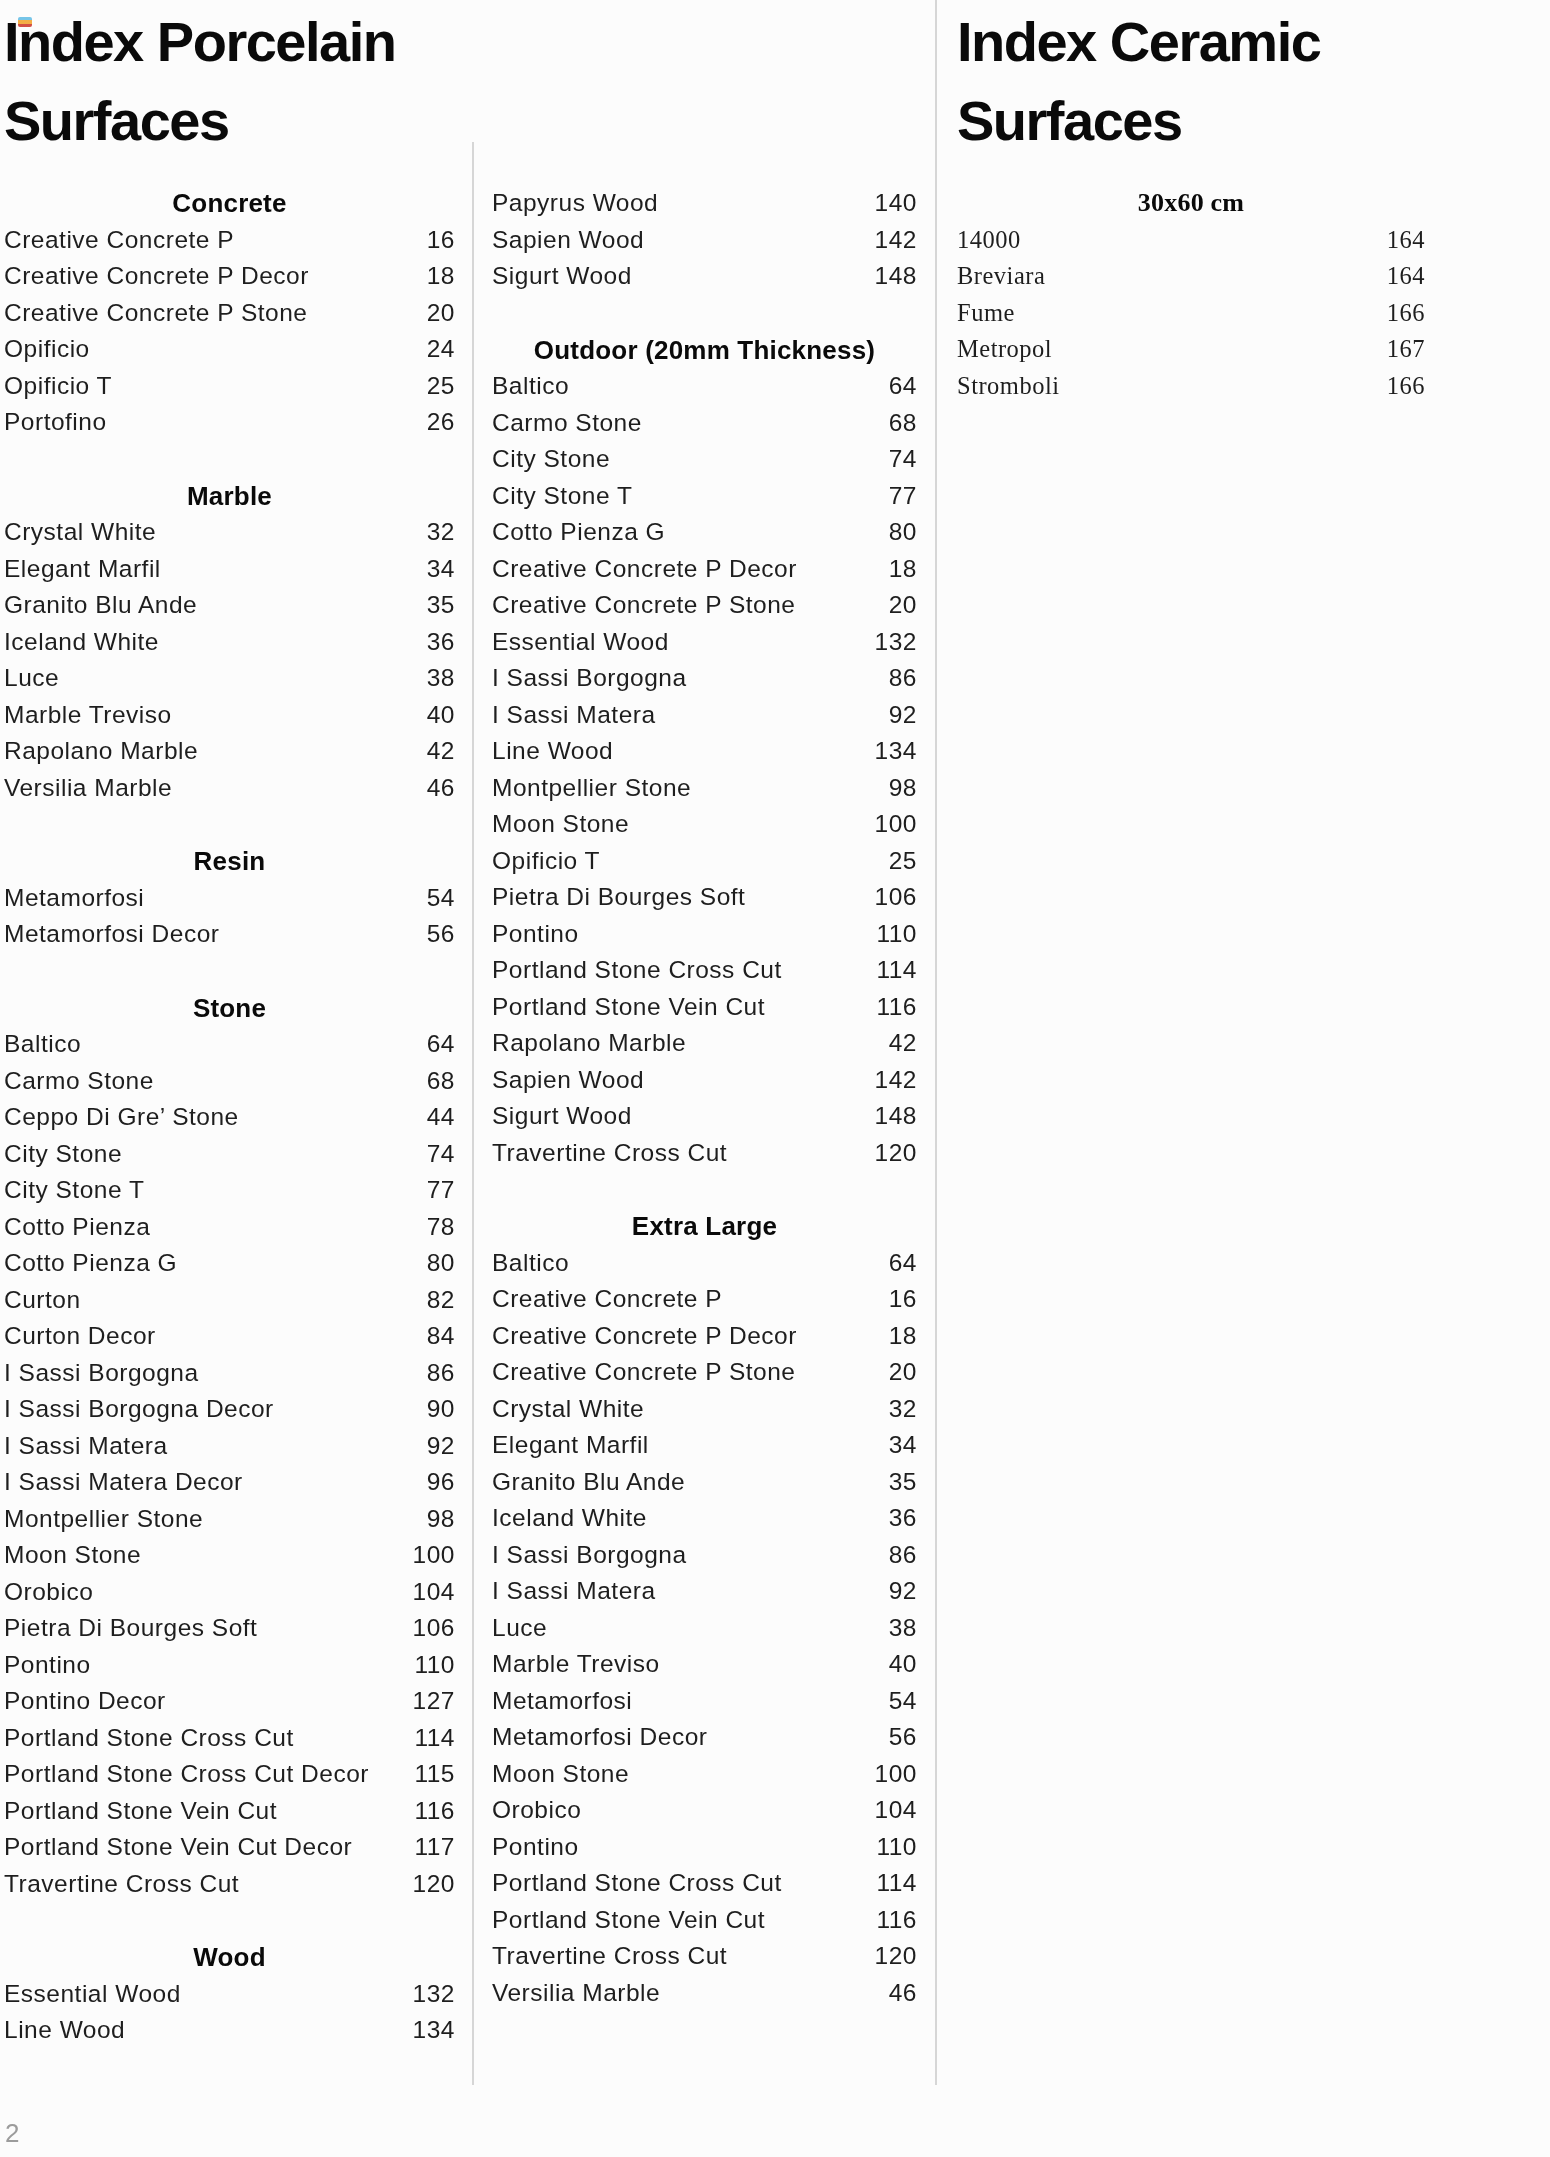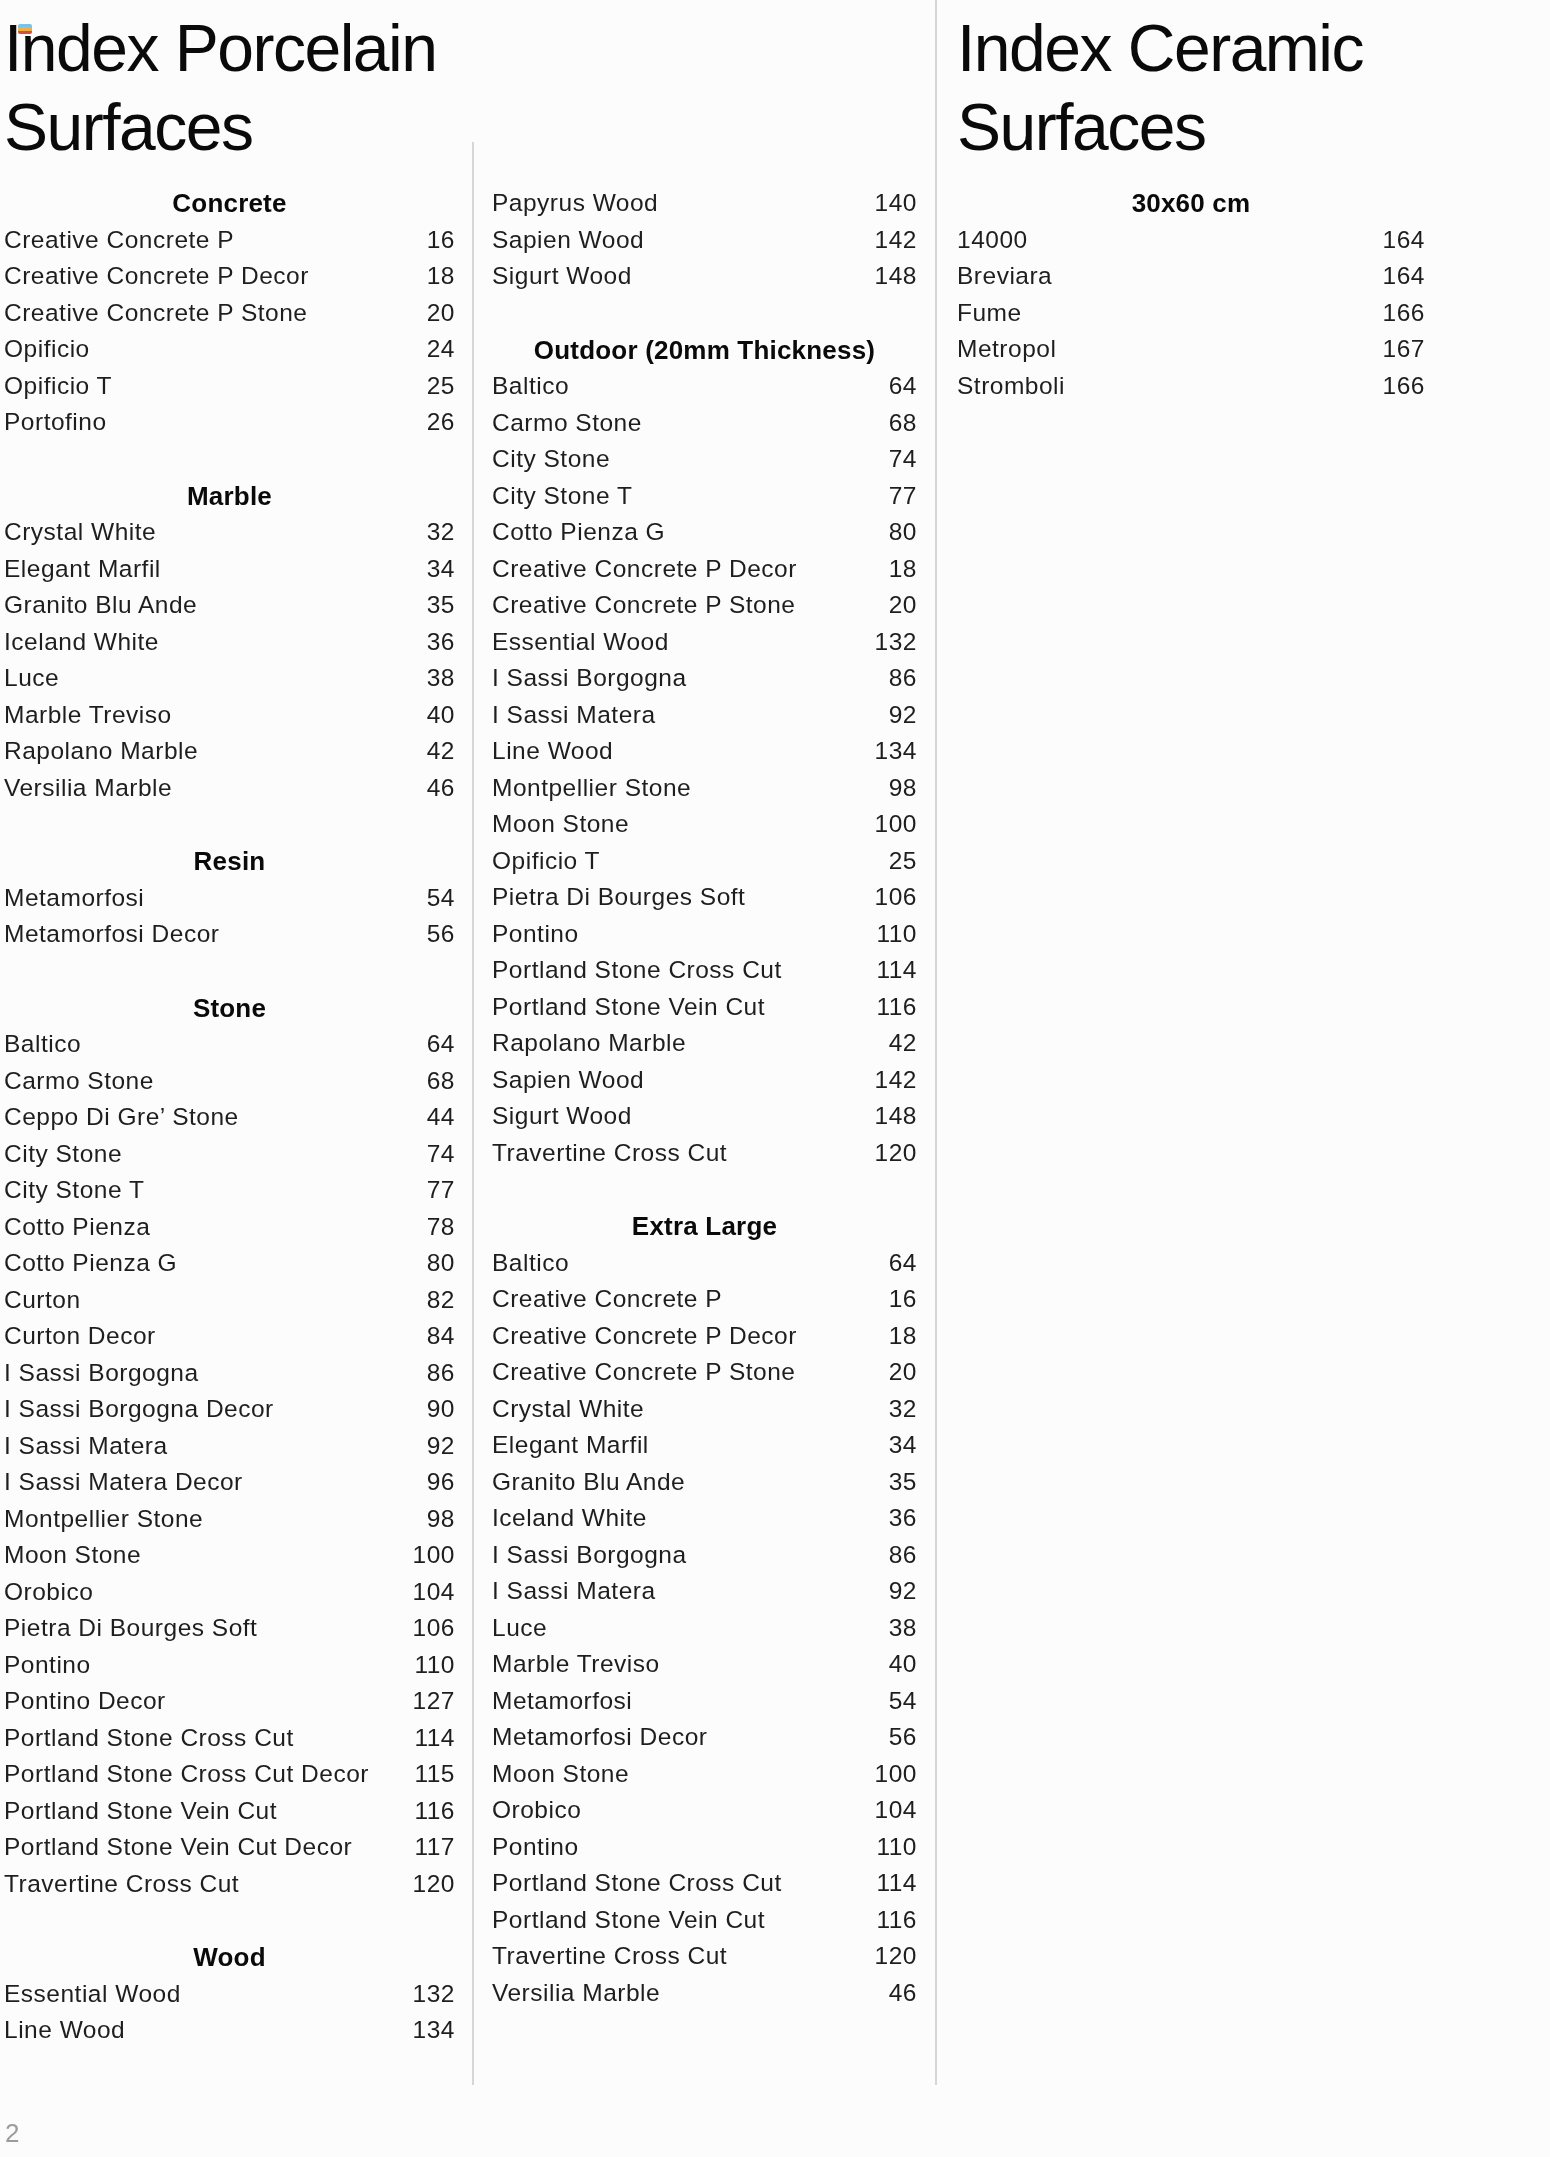--- a/index.html
+++ b/index.html
@@ -9,33 +9,33 @@
   html,body{margin:0;padding:0;}
   body{background:#e9e9e9;}
   .page{
     position:relative; width:1550px; height:2157px; background:var(--bg);
     font-family:"Liberation Sans", sans-serif; color:var(--text); overflow:hidden;
   }
   .divider{position:absolute; width:2px; background:var(--divider);}
   .divider-left{left:472px; top:142px; height:1943px;}
   .divider-right{left:935px; top:0; height:2085px;}
   .page-title{
-    position:absolute; top:9px; font-weight:400; font-size:66px; line-height:79px;
+    position:absolute; top:2px; font-weight:700; font-size:56px; line-height:79px;
     letter-spacing:-1.5px; color:var(--heading);
   }
   .title-left{left:4px;}
   .title-right{left:957px;}
   .glitch{
     position:absolute; left:14px; top:15px; width:14px; height:10px; border-radius:2px;
     opacity:.95;
   }
   .col{position:absolute; top:185px;}
   .col-left{left:4px; width:451px;}
   .col-middle{left:492px; width:425px;}
-  .col-right{left:957px; width:468px;}
+  .col-right{left:957px; width:468px;font-family:Liberation Serif, serif;}
   .list-section + .list-section{margin-top:37px;}
   .section-heading{
     font-weight:700; font-size:26px; height:var(--row-h); line-height:var(--row-h);
     color:var(--heading); letter-spacing:0.2px; white-space:nowrap;text-align:center;
   }
   .row{
     display:flex; align-items:baseline; height:var(--row-h); line-height:var(--row-h);
     font-size:24.5px; letter-spacing:0.5px;
   }
   .row .label{flex:1 1 auto; white-space:nowrap; overflow:hidden;}

